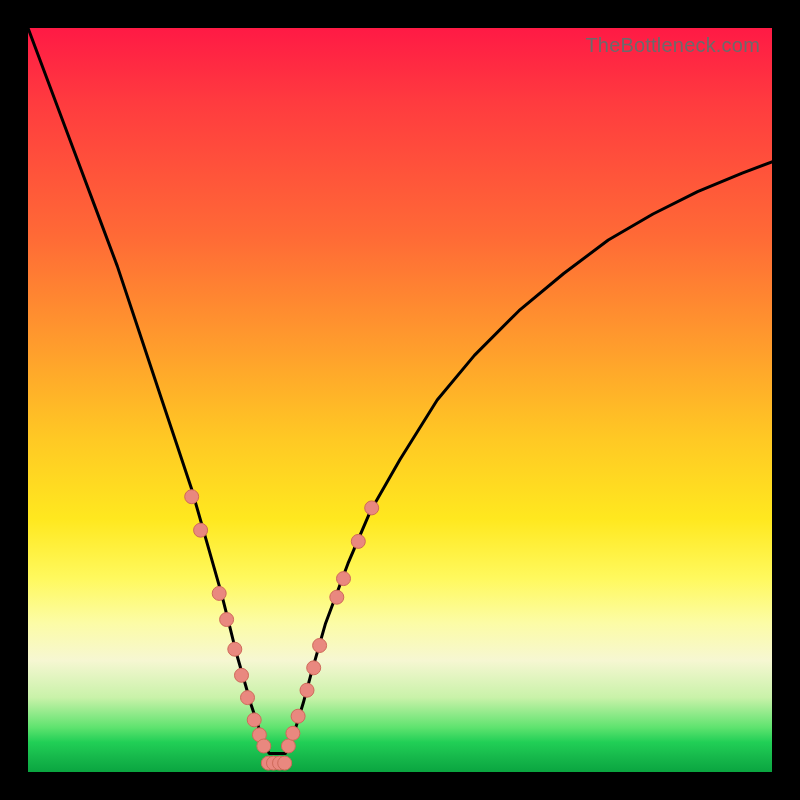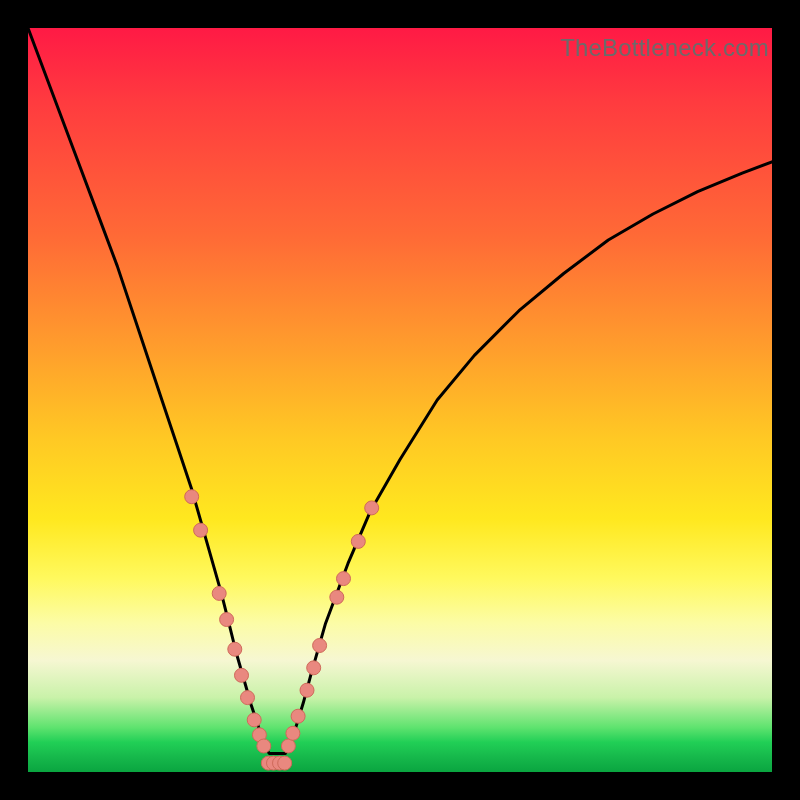--- a/index.html
+++ b/index.html
@@ -38,23 +38,23 @@
       #c9f2a9 90%,
       #5fe36f 94%,
       #21cf56 96%,
       #16b84b 98%,
       #0aa540 100%
     );
   }
   .watermark {
     position: absolute;
     top: 6px;
-    right: 3px;
+    right: 12px;
     color: #6b6b6b;
-    font-size: 24px;
+    font-size: 20px;
     font-weight: 500;
     letter-spacing: 0.2px;
     user-select: none;
   }
   svg.overlay {
     position: absolute;
     left: 0;
     top: 0;
     width: 744px;
     height: 744px;

